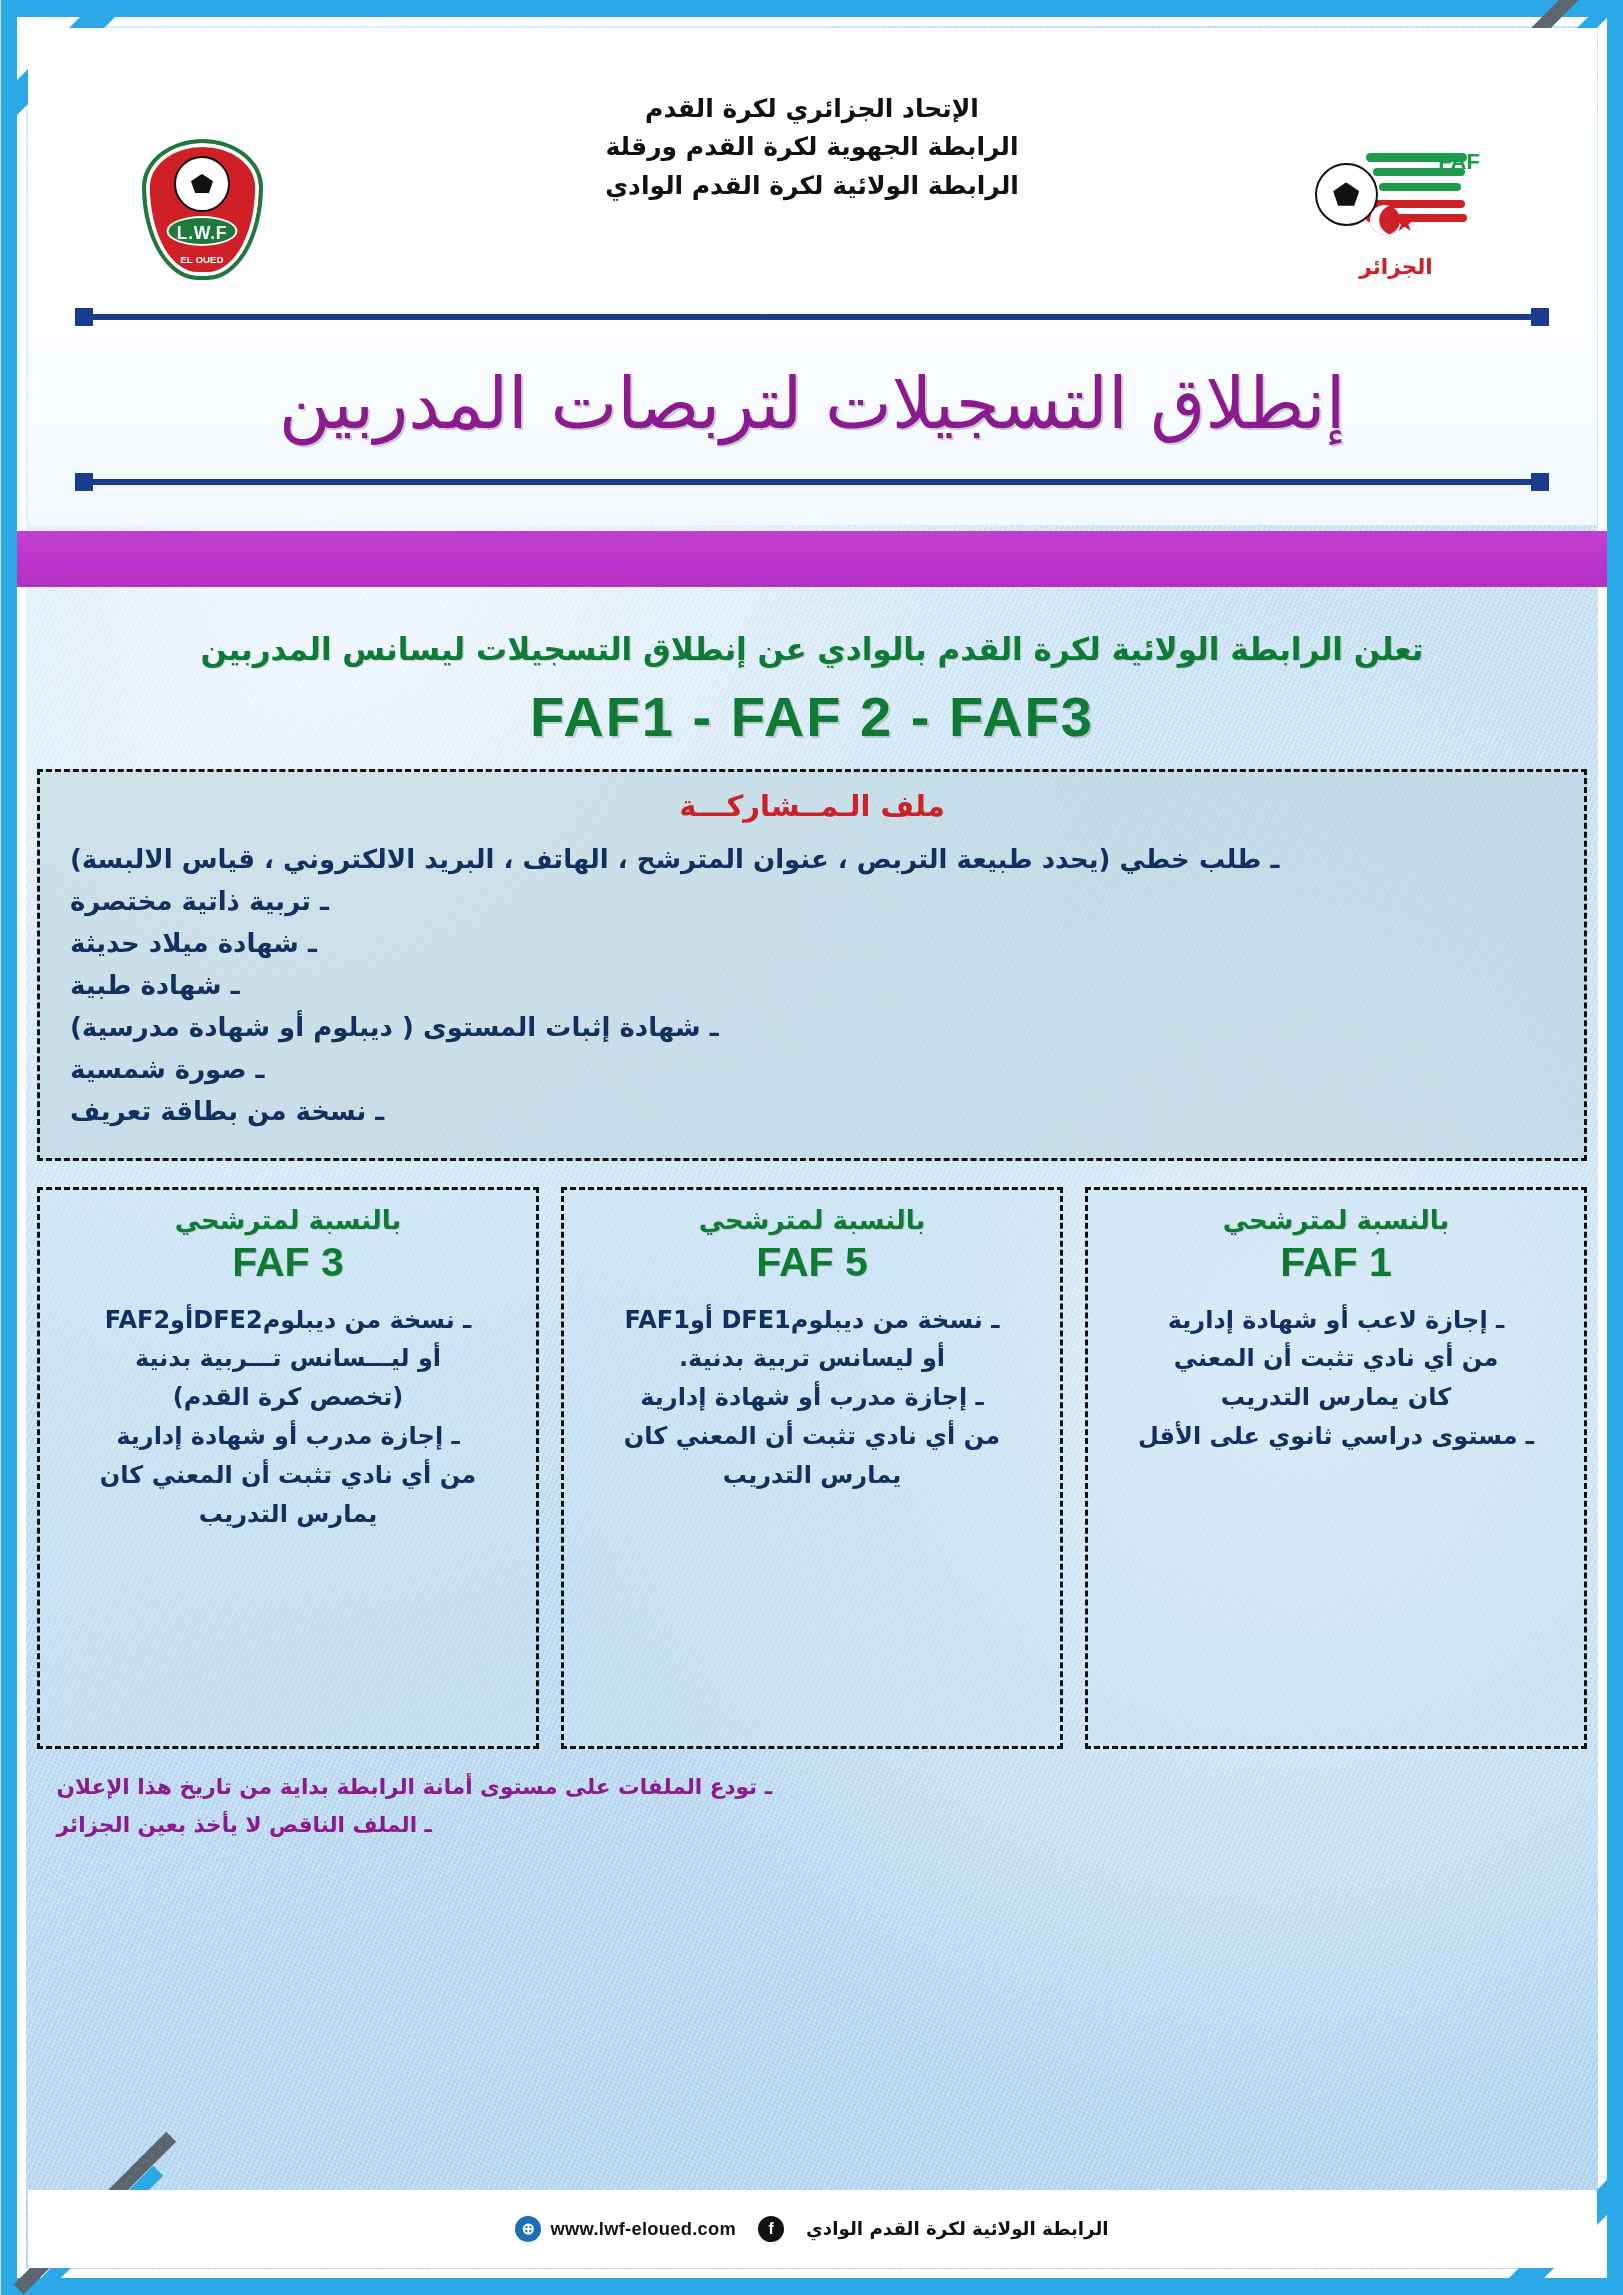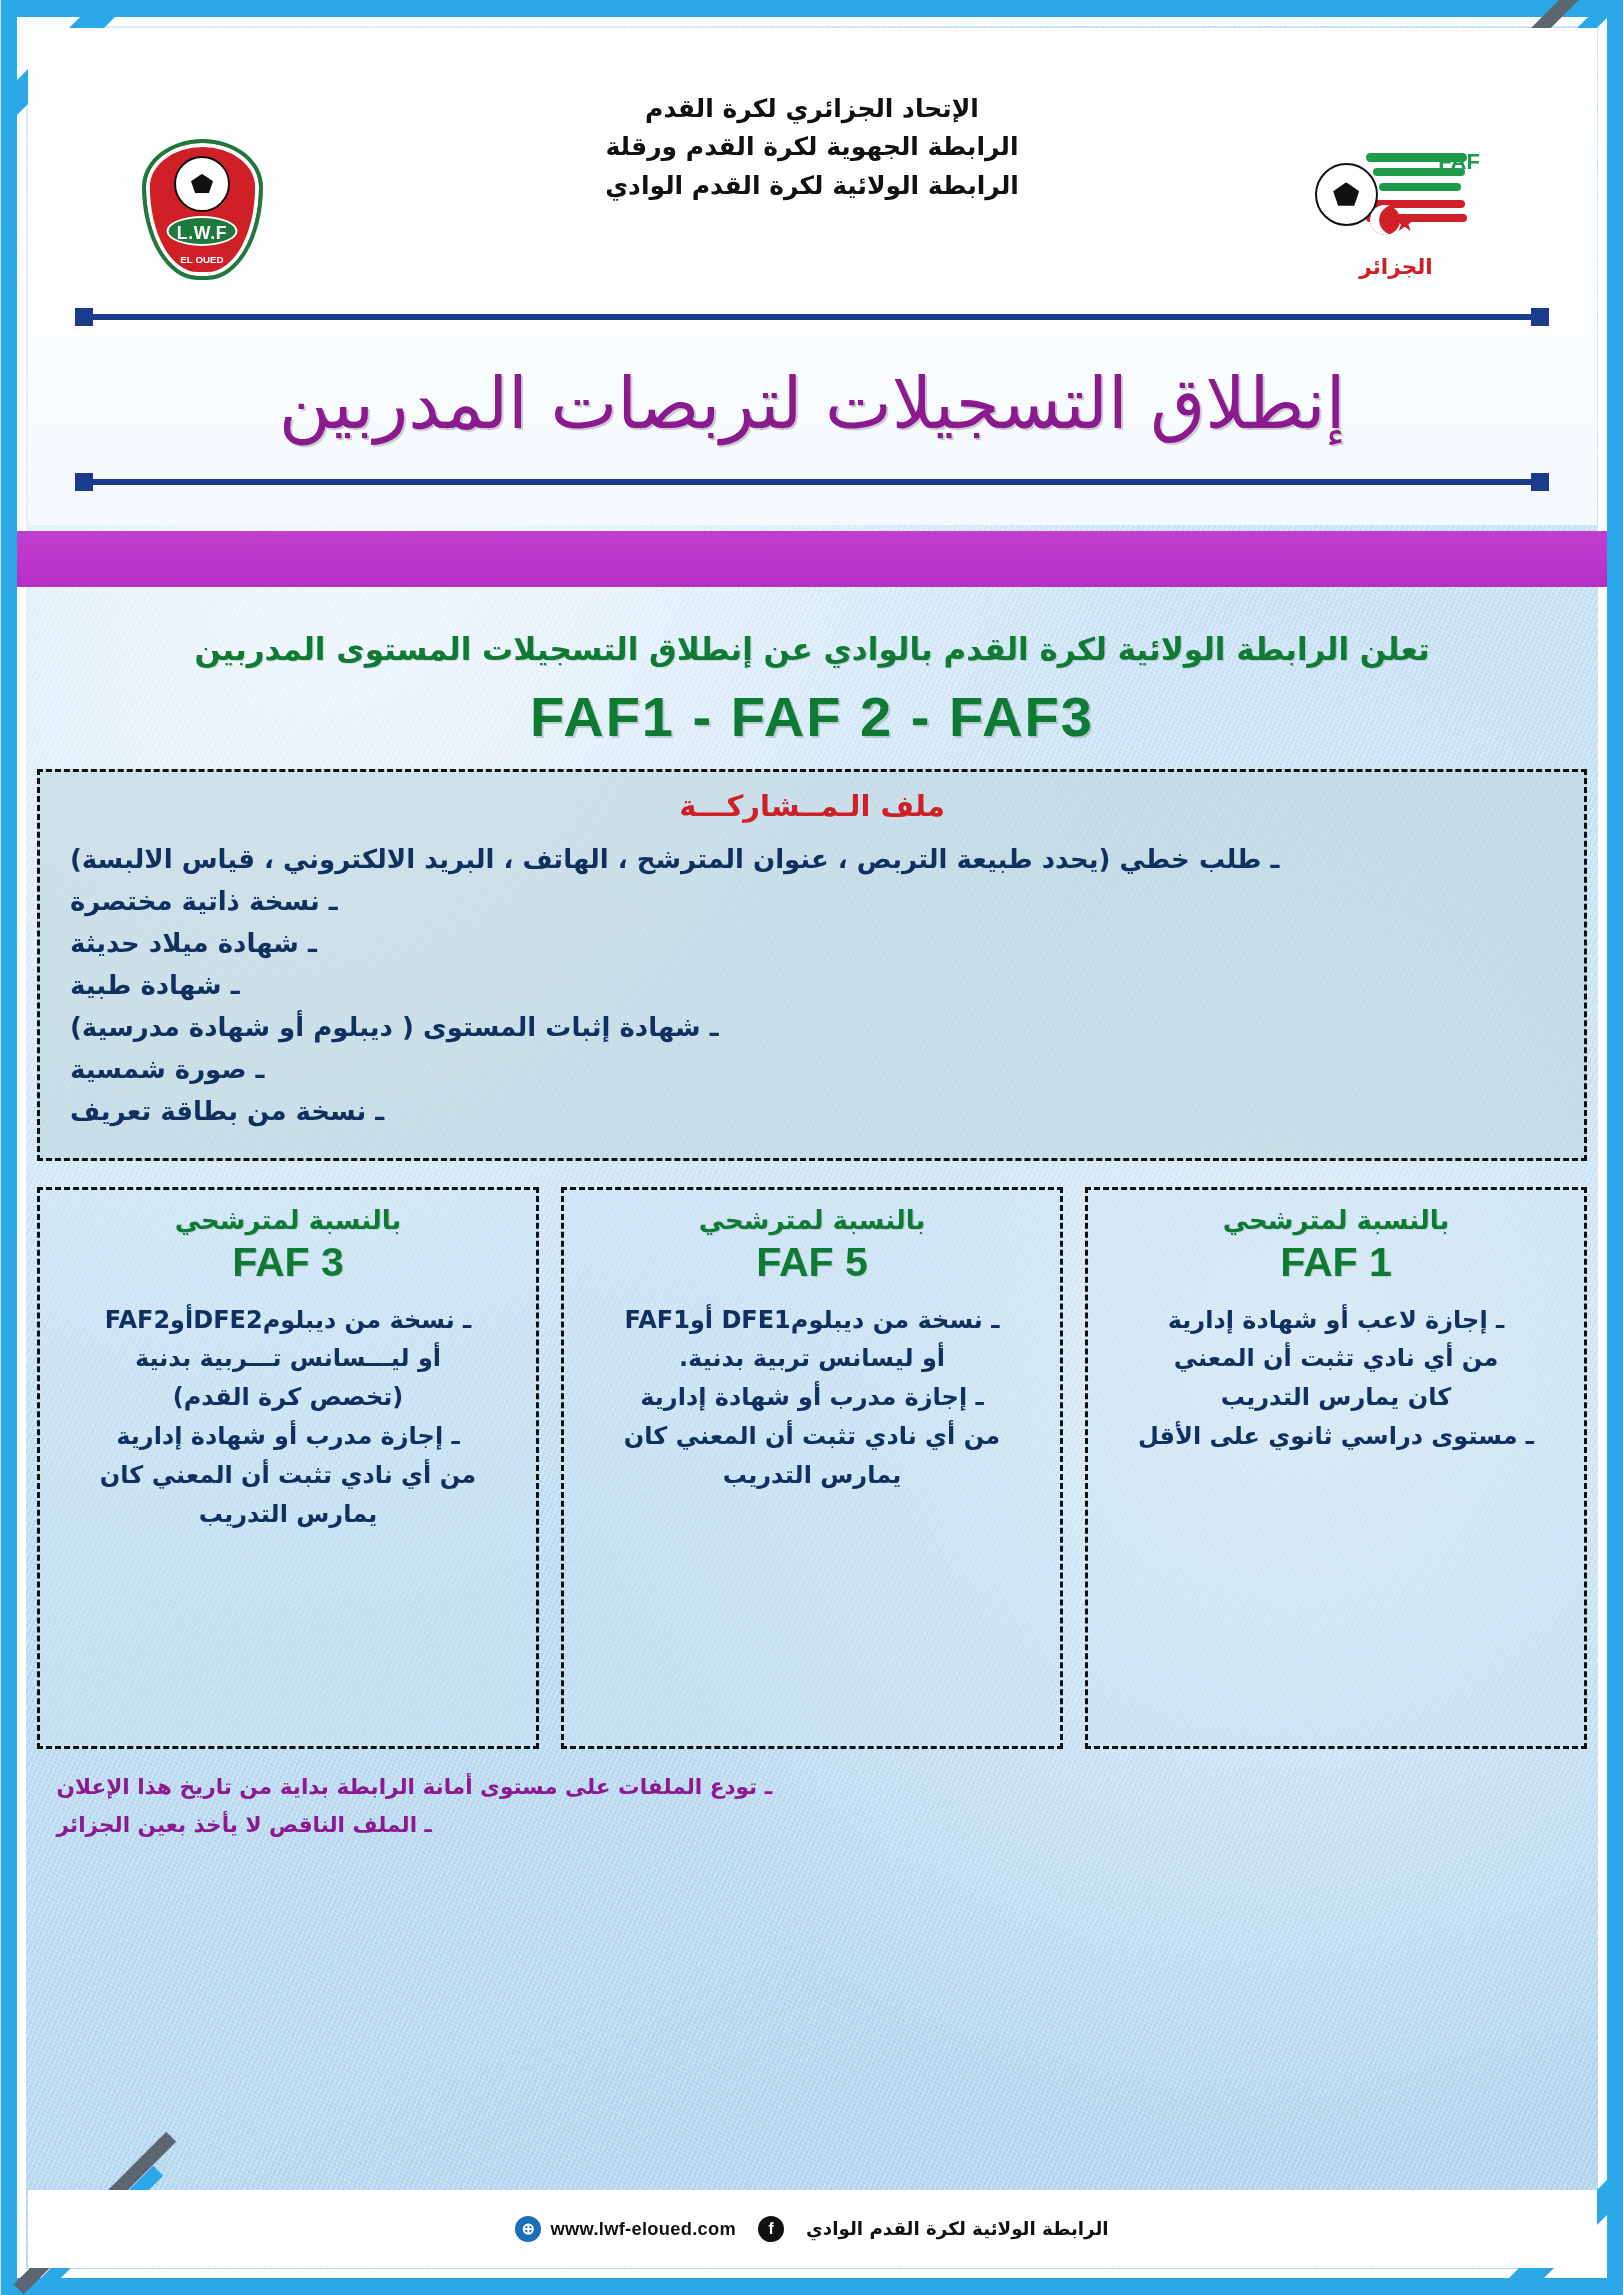--- a/index.html
+++ b/index.html
@@ -486,27 +486,27 @@
     <span class="cap left"></span>
     <span class="cap right"></span>
   </div>
 
 </div>
 
 <div class="magenta-bar"></div>
 
 <div class="body-wrap">
 
-  <div class="announce">تعلن الرابطة الولائية لكرة القدم بالوادي عن إنطلاق التسجيلات المستوى المدربين</div>
+  <div class="announce">تعلن الرابطة الولائية لكرة القدم بالوادي عن إنطلاق التسجيلات ليسانس المدربين</div>
   <div class="announce-codes">FAF1 - FAF 2 - FAF3</div>
 
   <div class="file-box">
     <div class="file-box-title">ملف الـمــشاركـــة</div>
     <div class="file-item">ـ طلب خطي (يحدد طبيعة التربص ، عنوان المترشح ، الهاتف ، البريد الالكتروني ، قياس الالبسة)</div>
-    <div class="file-item">ـ نسخة ذاتية مختصرة</div>
+    <div class="file-item">ـ تربية ذاتية مختصرة</div>
     <div class="file-item">ـ شهادة ميلاد حديثة</div>
     <div class="file-item">ـ شهادة طبية</div>
     <div class="file-item">ـ شهادة إثبات المستوى ( ديبلوم أو شهادة مدرسية)</div>
     <div class="file-item">ـ صورة شمسية</div>
     <div class="file-item">ـ نسخة من بطاقة تعريف</div>
   </div>
 
   <div class="cards">
 
     <div class="card">

